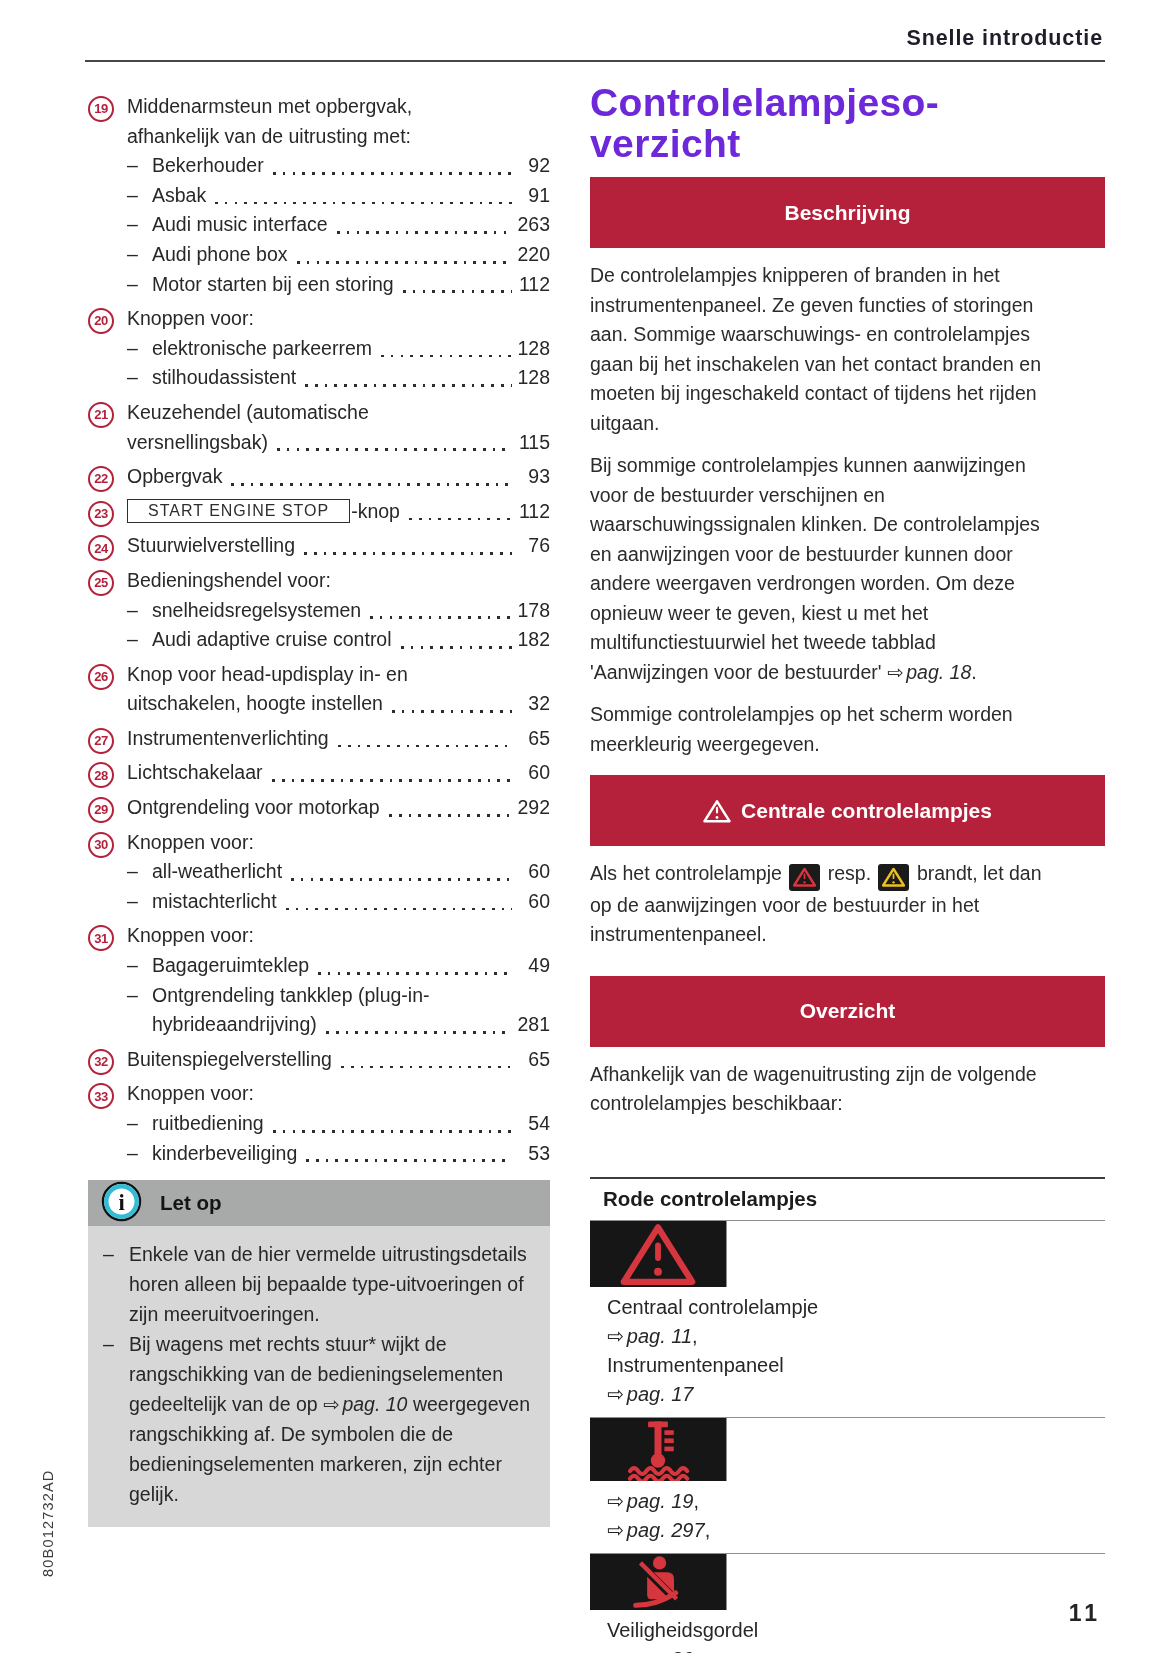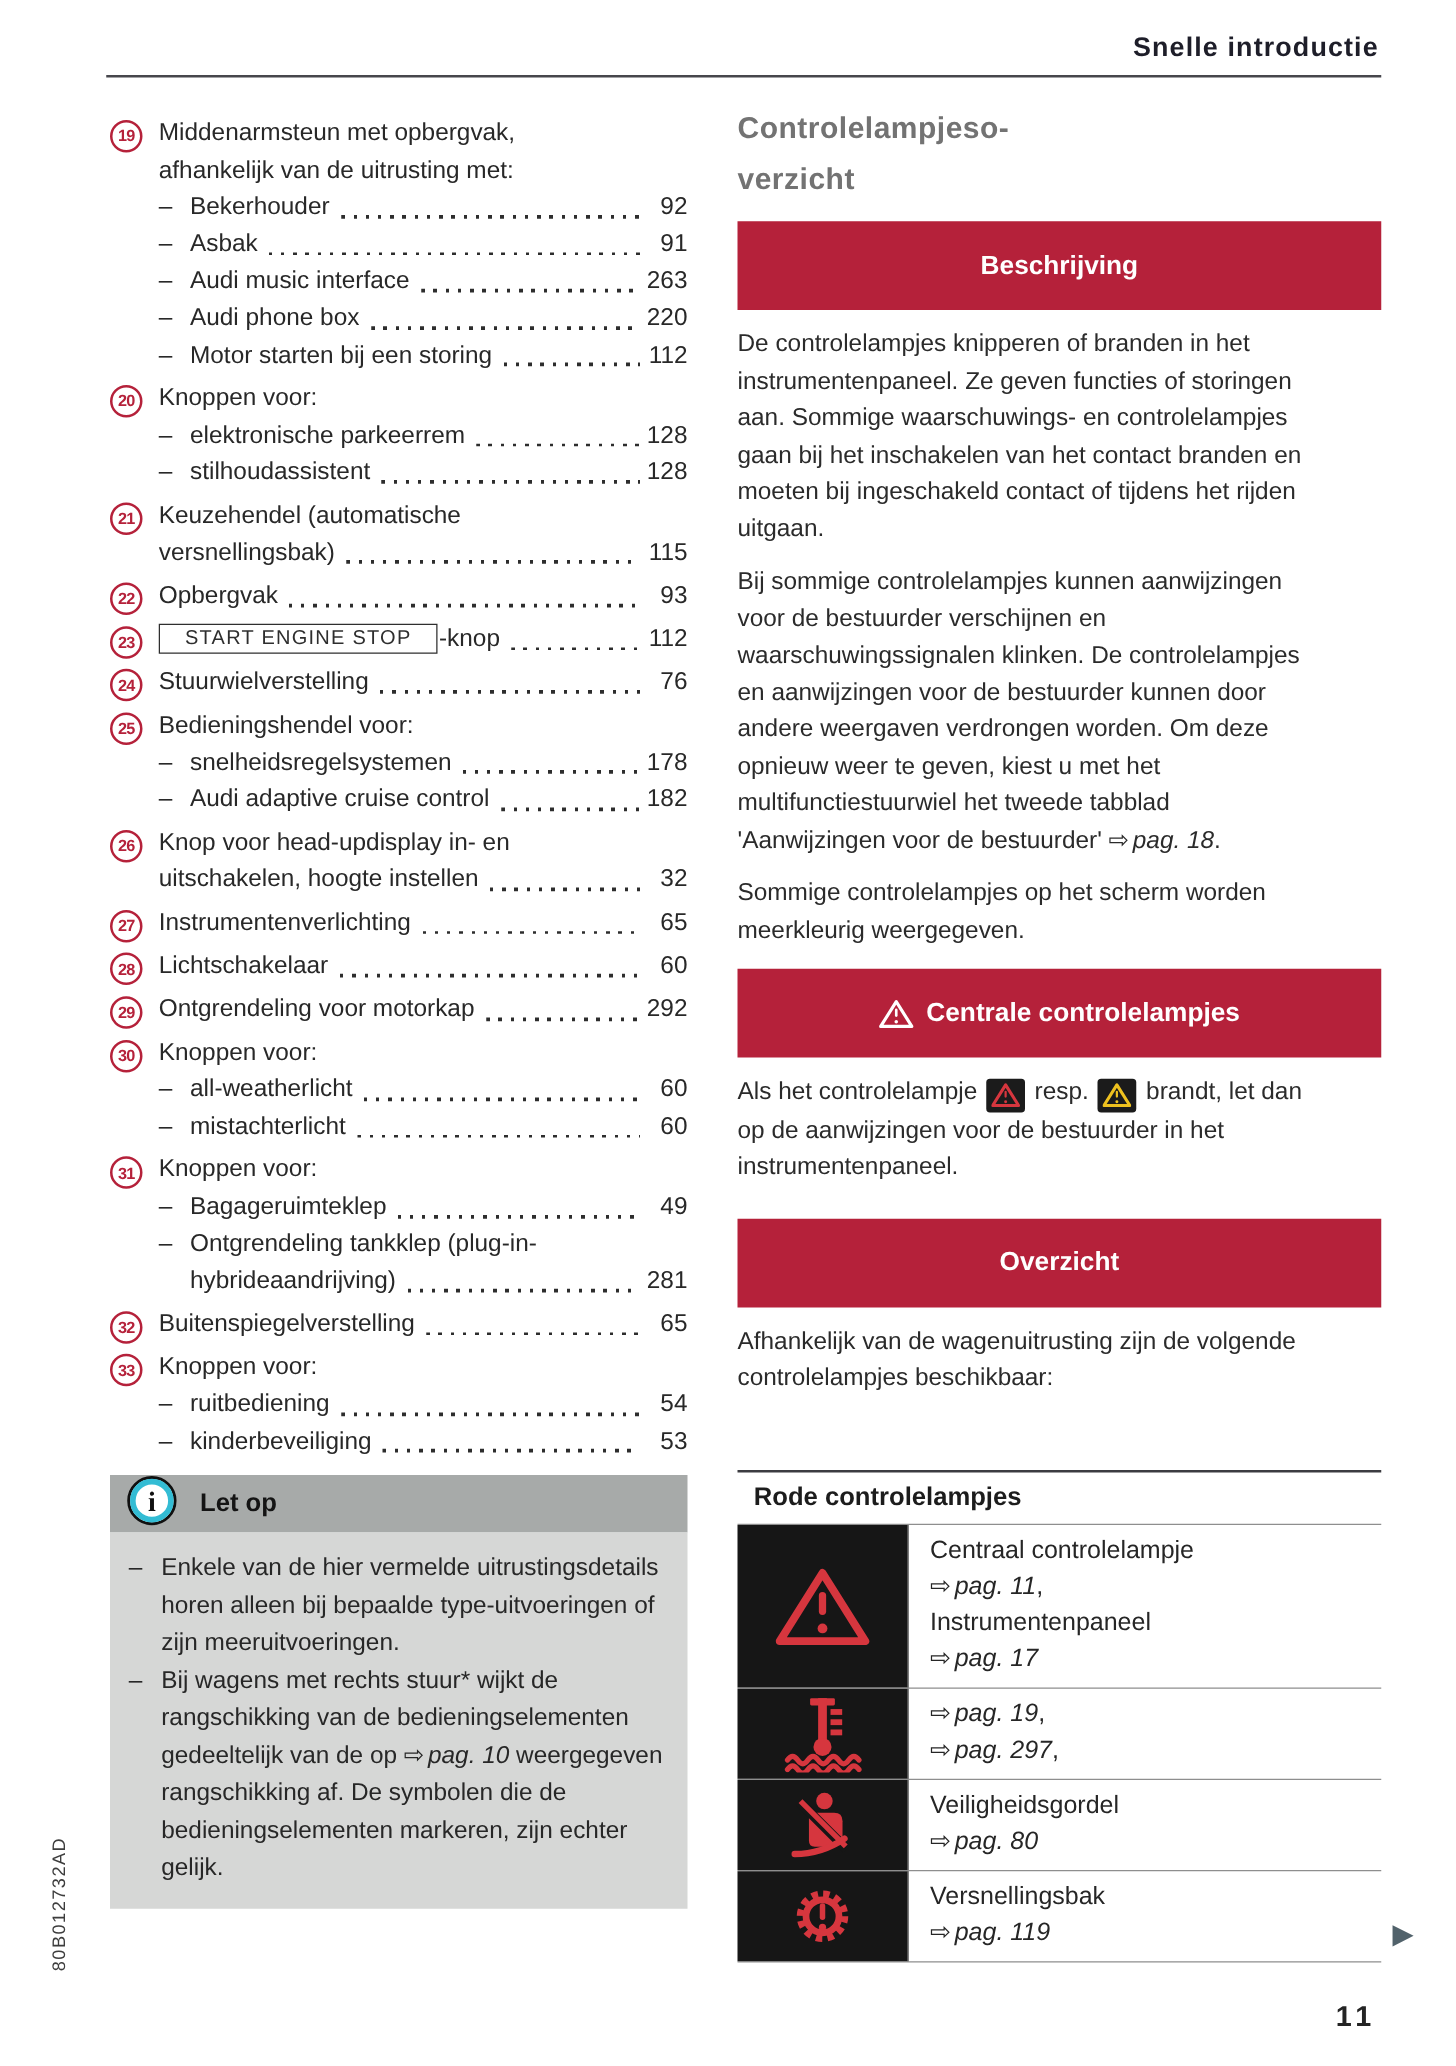--- a/index.html
+++ b/index.html
@@ -38,37 +38,37 @@
   .note-item{display:flex;}
   .nmark{flex:none;width:26px;}
   .ncontent{flex:1;}
 
   
   .side-code{position:absolute;left:40px;top:1577px;transform:rotate(-90deg);transform-origin:0 0;
              font-size:14.5px;letter-spacing:1.2px;color:#3d3d3d;white-space:nowrap;}
 
   
   .right-col{position:absolute;left:590px;top:82px;width:515px;}
-  .article-title{font-size:24px;line-height:41px;font-weight:700;letter-spacing:0.4px;color:#737373;}
+  .article-title{font-size:39px;line-height:41px;font-weight:700;letter-spacing:0.4px;color:#6d28d9;}
   .bar{margin-top:13px;height:37px;background:var(--red);color:#fff;display:flex;align-items:center;
        gap:10px;padding:17px 10px;font-size:21px;font-weight:700;justify-content:center;}
   .bar .bar-icon{display:flex;align-items:center;}
   .bar.centrale{margin-top:16px;}
   .bar.overzicht{margin-top:26px;}
   .body-p{width:462px;margin:13px 0 0 0;font-size:19.5px;line-height:29.5px;color:#2b2b2b;}
   .ref{white-space:nowrap;}
   .ref .pg{font-style:italic;margin-left:3px;}
   .chip{display:inline-flex;align-items:center;justify-content:center;background:#1b1b1b;
         border-radius:3px;width:31px;height:27px;vertical-align:-7px;margin:0 2px;}
 
   
   .lamp-table{position:relative;margin-top:58px;width:515px;border-top:2.4px solid #3c3c41;}
   .lamp-head{padding:8px 2px 9px 13px;font-size:20.5px;font-weight:700;color:#1c1c1c;
              border-bottom:1.6px solid #8e8e8e;}
-  .lamp-row{display:flex;border-bottom:1.6px solid #8e8e8e;}
+  .lamp-row{display:flex;border-bottom:1.6px solid #8e8e8e;flex-direction:column;}
   .lamp-icon{flex:none;width:136px;background:#161616;display:flex;align-items:center;justify-content:center;
              border-right:1.6px solid #8e8e8e;}
   .lamp-text{flex:1;padding:6px 4px 8px 17px;font-size:20px;line-height:29px;color:#262626;}
   .cont-arrow{position:absolute;right:-26px;bottom:12px;font-size:22px;color:#51626b;line-height:1;}
 
   
   .page-num{position:absolute;right:64px;bottom:26px;font-size:23px;font-weight:700;
             letter-spacing:4px;color:#242424;}
 </style>
 </head>

